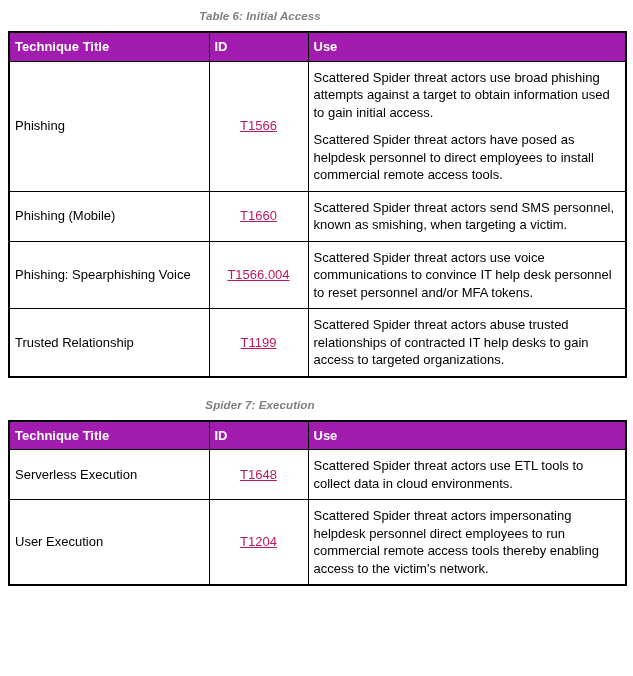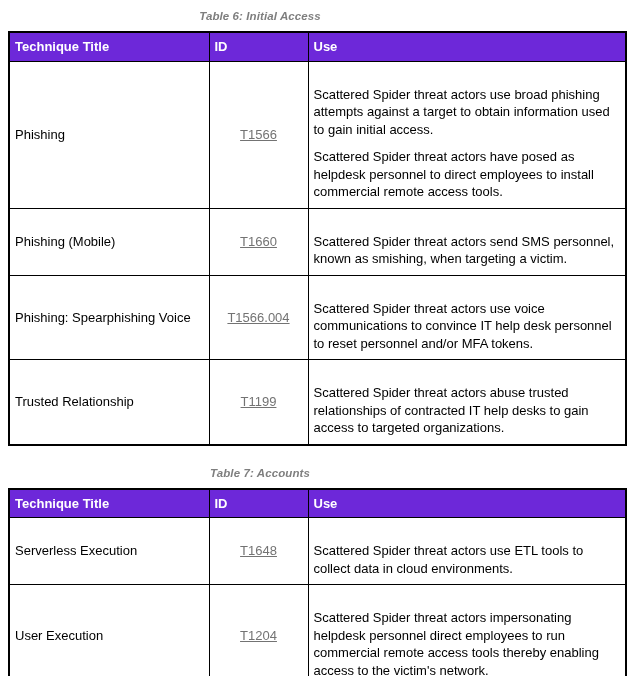--- a/index.html
+++ b/index.html
@@ -35,48 +35,48 @@
   }
   table.tech-table th,
   table.tech-table td {
     border: 1.5px solid #000000;
     font-size: 13px;
     line-height: 17.5px;
     vertical-align: middle;
     box-sizing: border-box;
   }
   table.tech-table th {
-    background: #6d28d9;
+    background: #a21caf;
     color: #ffffff;
     font-weight: 700;
     height: 29px;
     padding: 4px 5px;
   }
   th.col-technique { text-align: left; }
   th.col-id, th.col-use { text-align: left; }
   td.cell-technique {
     text-align: left;
     padding: 7px 6px 7px 5px;
   }
   td.cell-id {
     text-align: center;
     padding: 7px 4px;
   }
   td.cell-use {
     text-align: left;
-    padding: 24px 6px 7px 5px;
+    padding: 7px 6px 7px 5px;
   }
   td.cell-use p {
     margin: 0 0 10px 0;
   }
   td.cell-use p:last-child {
     margin-bottom: 0;
   }
   a.id-link {
-    color: #737373;
+    color: #be185d;
     text-decoration: underline;
     cursor: pointer;
   }
 </style>
 </head>
 <body>
 
 <div id="content">
   <section class="table-section">
     <div class="caption">Table 6: Initial Access</div>
@@ -133,21 +133,21 @@
     <td class="cell-use">
               <p>Scattered Spider threat actors abuse trusted relationships of contracted IT help desks to gain access to targeted organizations.</p>
             </td>
   </tr>
 
 </tbody>
     </table>
   </section>
 
   <section class="table-section">
-    <div class="caption">Table 7: Accounts</div>
+    <div class="caption">Spider 7: Execution</div>
     <table class="tech-table">
       <colgroup>
         <col style="width:200px">
         <col style="width:99px">
         <col style="width:318px">
       </colgroup>
       <thead>
         <tr>
           <th class="col-technique">Technique Title</th>
           <th class="col-id">ID</th>

